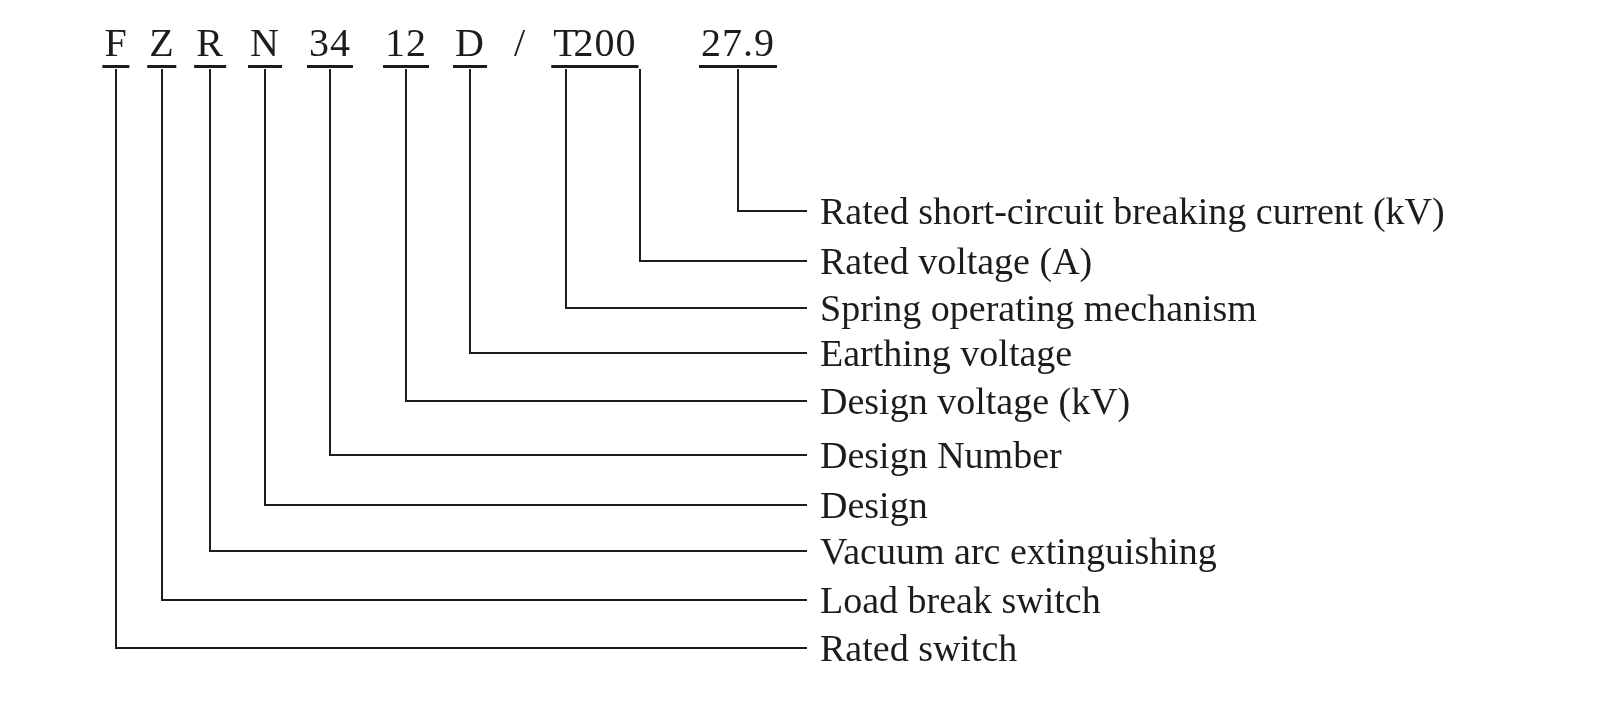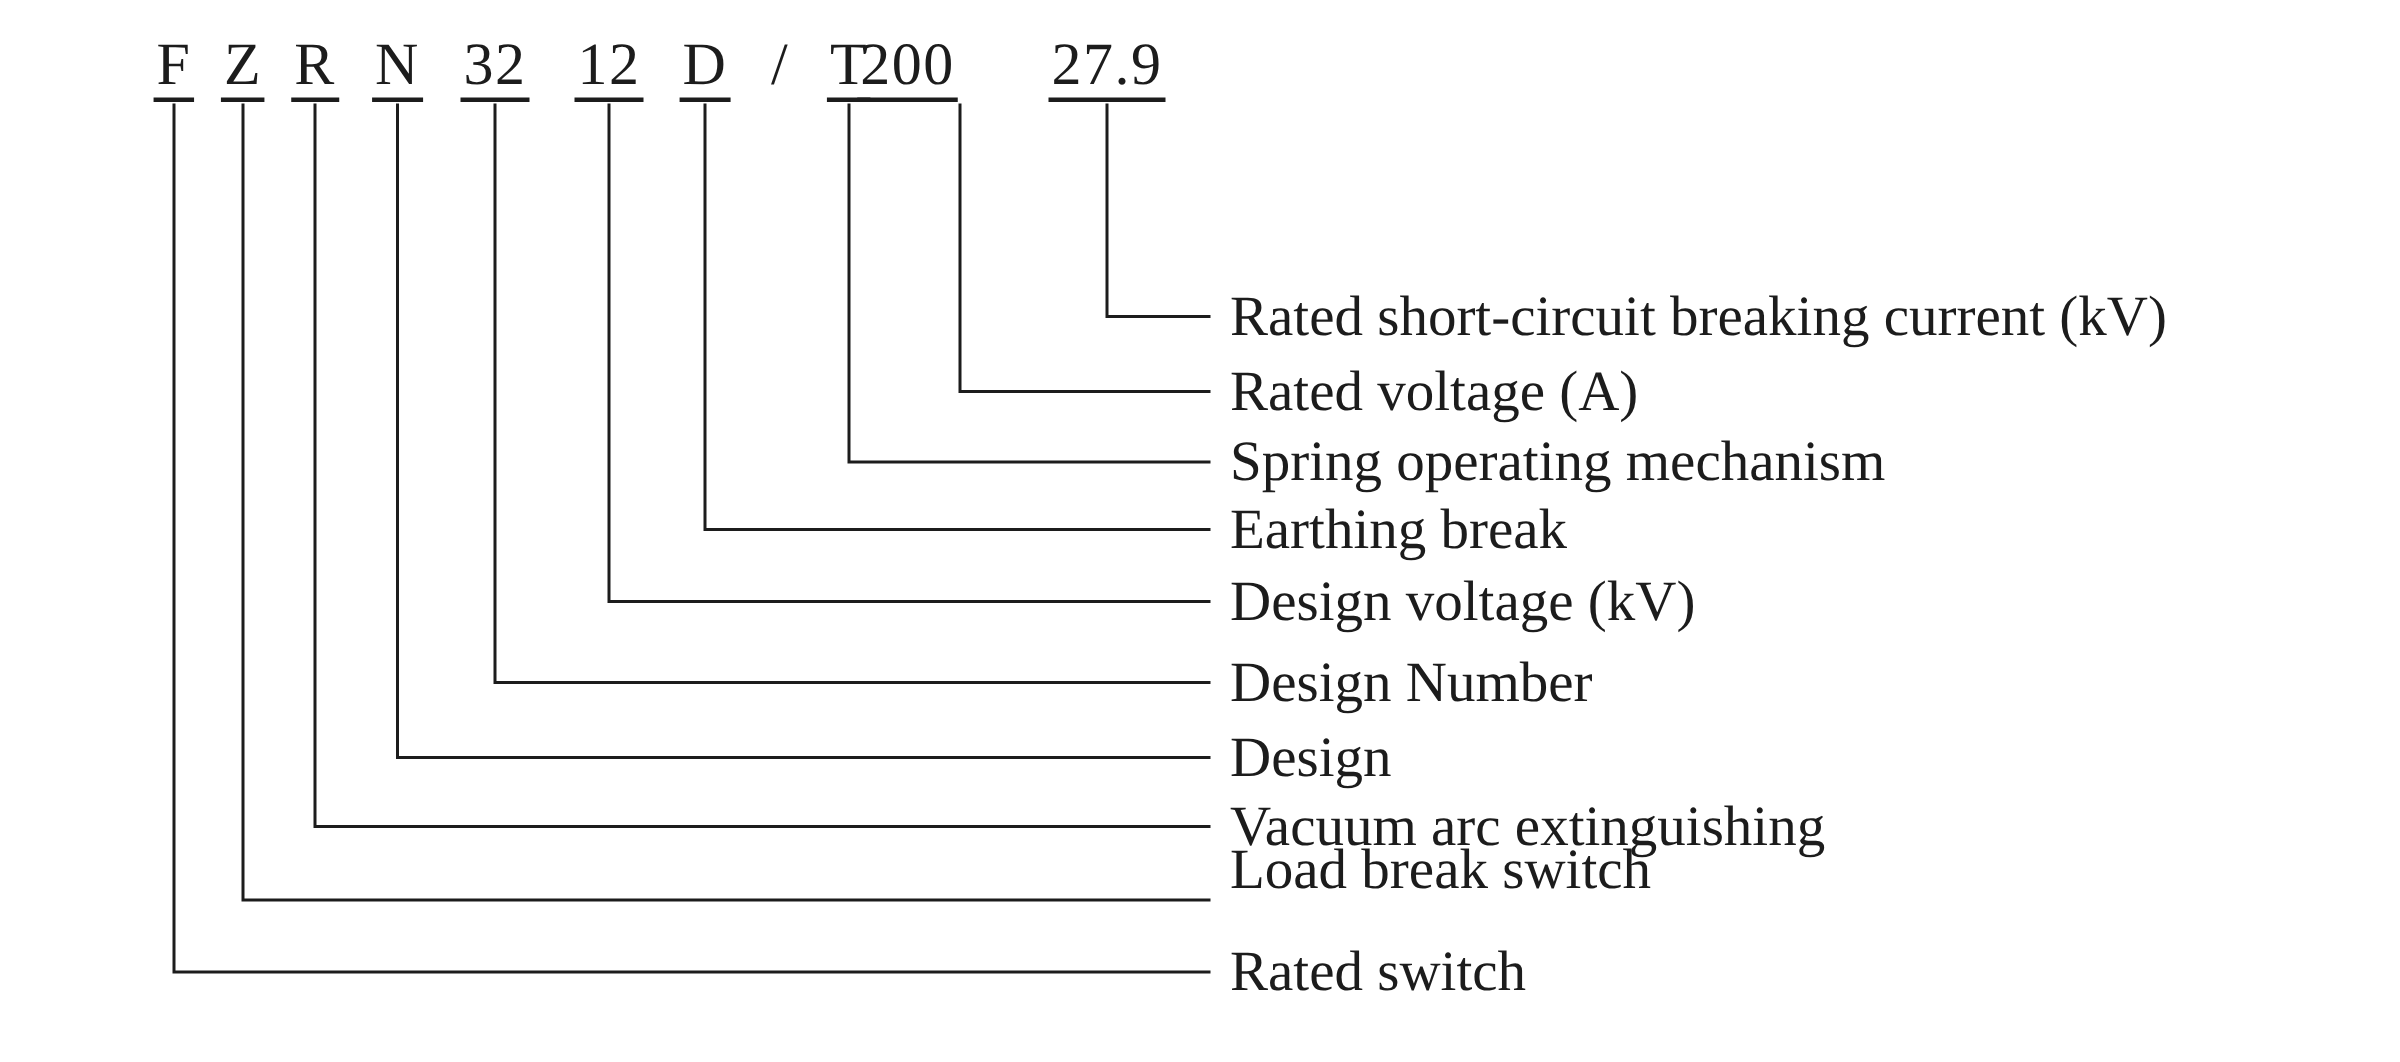--- a/index.html
+++ b/index.html
@@ -50,21 +50,21 @@
 </head>
 <body>
 
 <div class="stage">
 
   <div>
     <span class="code" style="left:116px">F</span>
     <span class="code" style="left:162px">Z</span>
     <span class="code" style="left:210px">R</span>
     <span class="code" style="left:265px">N</span>
-    <span class="code" style="left:330px">32</span>
+    <span class="code" style="left:330px">34</span>
     <span class="code" style="left:406px">12</span>
     <span class="code" style="left:470px">D</span>
     <span class="code sep" style="left:520px">/</span>
     <span class="code" style="left:566px">T</span>
     <span class="code" style="left:605px">200</span>
     <span class="code" style="left:738px">27.9</span>
   </div>
 
   <svg class="connectors" viewBox="0 0 1600 708" xmlns="http://www.w3.org/2000/svg">
     <g stroke="#1c1c1c" stroke-width="2" fill="none">
@@ -78,22 +78,22 @@
       <polyline points="210,69 210,551 807,551"></polyline>
       <polyline points="162,69 162,600 807,600"></polyline>
       <polyline points="116,69 116,648 807,648"></polyline>
     </g>
   </svg>
 
   <div>
     <div class="label" style="top:211px">Rated short-circuit breaking current (kV)</div>
     <div class="label" style="top:261px">Rated voltage (A)</div>
     <div class="label" style="top:308px">Spring operating mechanism</div>
-    <div class="label" style="top:353px">Earthing break</div>
+    <div class="label" style="top:353px">Earthing voltage</div>
     <div class="label" style="top:401px">Design voltage (kV)</div>
     <div class="label" style="top:455px">Design Number</div>
     <div class="label" style="top:505px">Design</div>
     <div class="label" style="top:551px">Vacuum arc extinguishing</div>
-    <div class="label" style="top:580px">Load break switch</div>
+    <div class="label" style="top:600px">Load break switch</div>
     <div class="label" style="top:648px">Rated switch</div>
   </div>
 
 </div>
 
 </body></html>

